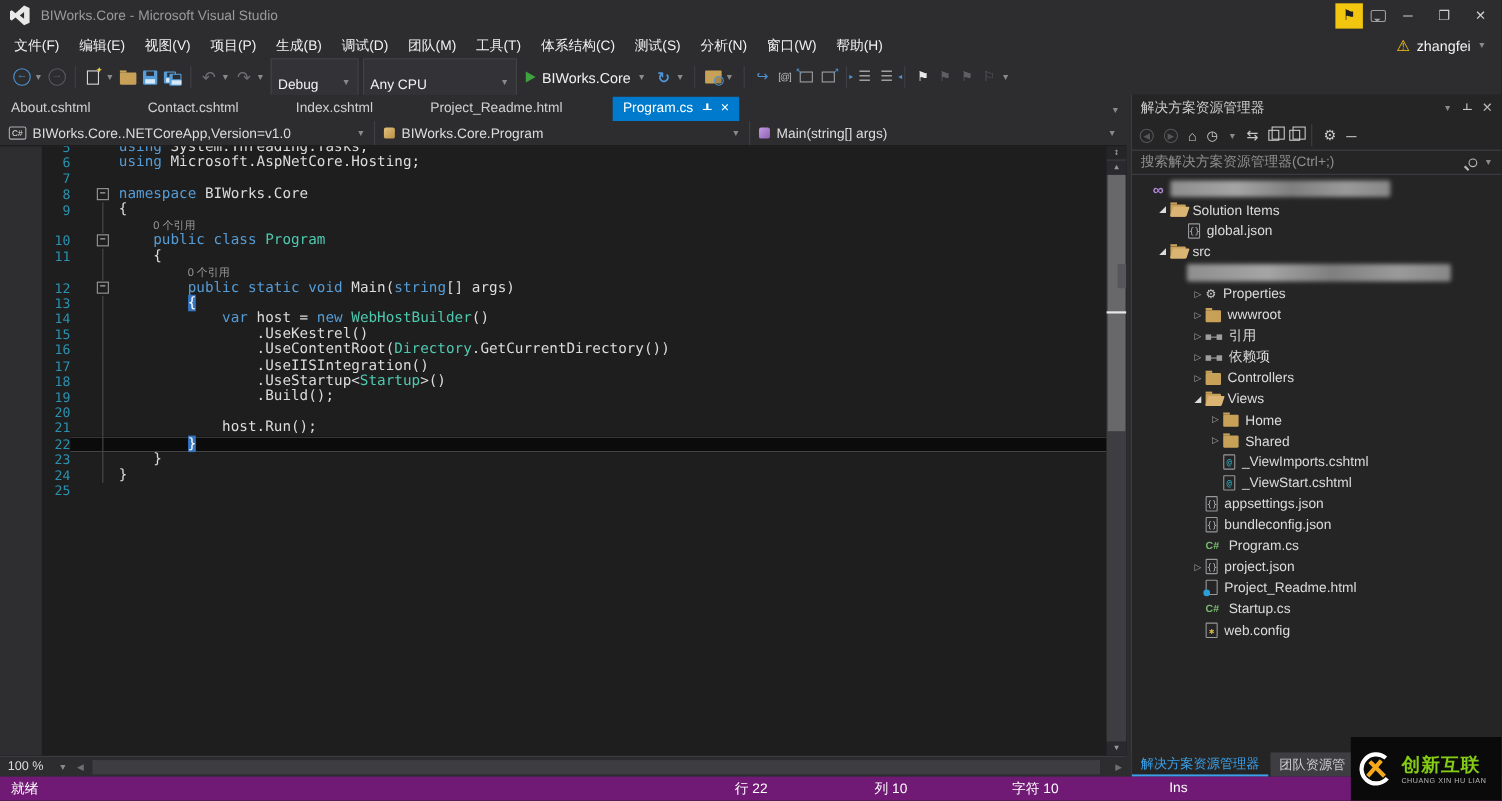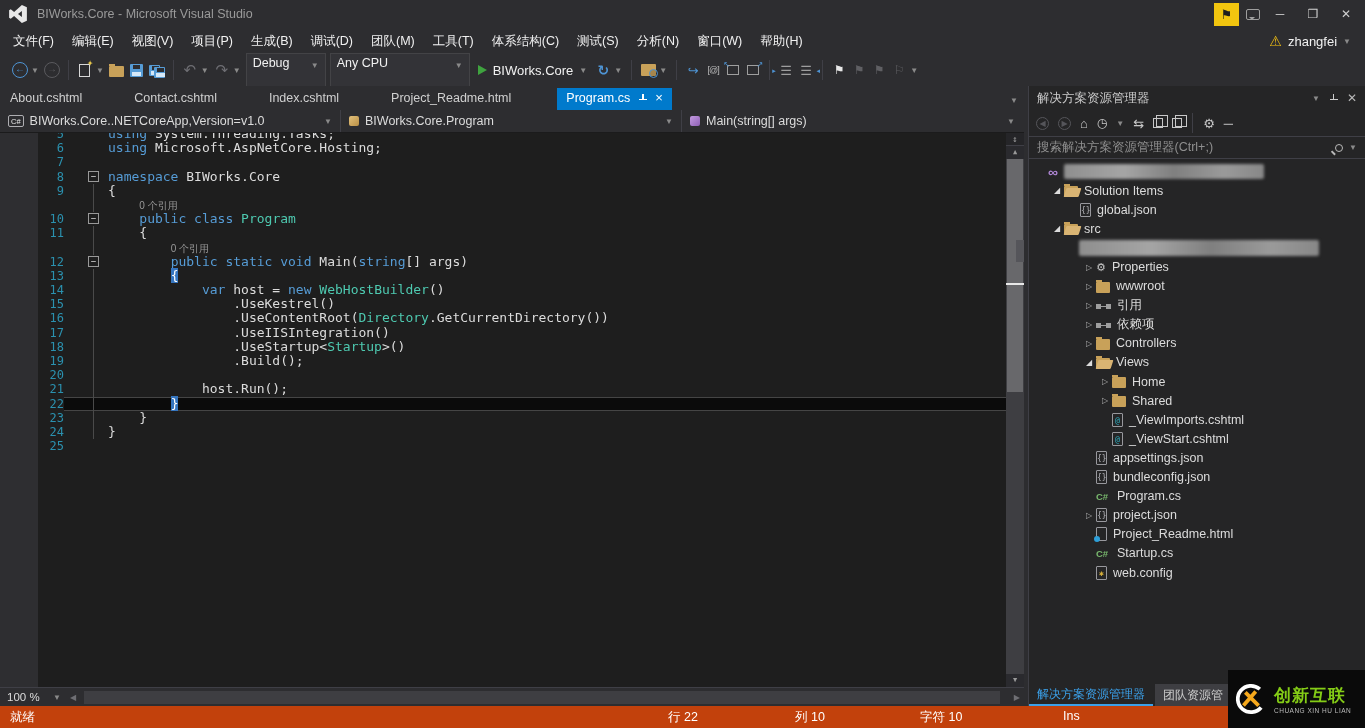--- a/index.html
+++ b/index.html
@@ -36,21 +36,21 @@
   .circ.dis { border-color:#5A5A5E; color:#5A5A5E; }
   .pg-new { width:11px; height:13px; border:1px solid #D8D8D8; position:relative; }
   .pg-new::after { content:"✦"; position:absolute; right:-4px; top:-6px; color:#E8C84B; font-size:8px; }
   .fold { width:15px; height:11px; background:#C8A159; border-radius:1px; position:relative; margin-top:2px; }
   .fold::before { content:""; position:absolute; top:-2px; left:0; width:6px; height:2px; background:#C8A159; }
   .floppy { width:13px; height:13px; background:#569CD6; border-radius:1px; position:relative; }
   .floppy::before { content:""; position:absolute; left:3px; top:1px; width:7px; height:4px; background:#2D2D30; }
   .floppy::after { content:""; position:absolute; left:2px; bottom:1px; width:9px; height:4px; background:#D6E9F8; }
   .floppy2 { width:11px; height:11px; }
   .gicon { color:#6E6E73; font-size:15px; }
-  .combo { height:22px; background:#333337; border:1px solid #434346; display:flex; align-items:flex-end; padding:16px 6px; font-size:12.5px; color:#F1F1F1; margin:0 2px; }
+  .combo { height:22px; background:#333337; border:1px solid #434346; display:flex; align-items:flex-start; padding:16px 6px; font-size:12.5px; color:#F1F1F1; margin:0 2px; }
   .combo .clabel { flex:1; }
   .combo .caret { margin-left:10px; }
   .start-btn { display:flex; align-items:center; gap:6px; padding:0 6px; }
   .play { width:0; height:0; border-left:9px solid #3FA33F; border-top:5.5px solid transparent; border-bottom:5.5px solid transparent; }
   .refresh { color:#4E94D4; font-size:14px; font-weight:bold; }
   .fmag { position:relative; width:15px; height:12px; background:#C8A159; border-radius:1px; }
   .fmag::after { content:""; position:absolute; right:-2px; bottom:-2px; width:7px; height:7px; border:1.5px solid #4E94D4; border-radius:50%; background:rgba(30,30,30,.2); }
   .atico { font-size:9px; color:#B9B9B9; letter-spacing:-1px; }
   .wframe { width:12px; height:10px; border:1px solid #9E9E9E; position:relative; }
   .wframe::before { content:"↖"; position:absolute; left:-5px; top:-6px; color:#4E94D4; font-size:8px; }
@@ -153,21 +153,21 @@
   .trow .censor.sol { width:200px; }
   .trow.sel { position:relative; }
   .trow.sel .censor { flex:1; margin-right:46px; height:16px; }
 
   .p-tabs { height:22px; display:flex; align-items:stretch; background:#252526; font-size:12px; }
   .ptab { display:flex; align-items:center; padding:0 8px; color:#CCC; white-space:nowrap; }
   .ptab.active { color:#3BA0E8; border-bottom:2px solid #3BA0E8; }
   .ptab.raised { background:#3E3E42; margin-left:2px; }
 
   
-  .statusbar { height:22px; background:#c2410c; position:relative; color:#FFF; font-size:12.5px; }
+  .statusbar { height:22px; background:#701a75; position:relative; color:#FFF; font-size:12.5px; }
   .statusbar span { position:absolute; top:3px; }
   .st-msg { left:10px; } .st-line { left:668px; } .st-col { left:795px; } .st-char { left:920px; } .st-ins { left:1063px; }
 
   
   .watermark { position:absolute; right:0; bottom:0; width:137px; height:58px; background:#0A0A0A; display:flex; align-items:center; gap:6px; padding:0 6px; z-index:50; }
   .wm-text { display:flex; flex-direction:column; }
   .wm-t { font-size:17px; font-weight:bold; color:#84cc16; letter-spacing:1px; white-space:nowrap; }
   .wm-s { font-size:6.5px; color:#BBB; letter-spacing:.5px; white-space:nowrap; }
 </style>
 </head>

